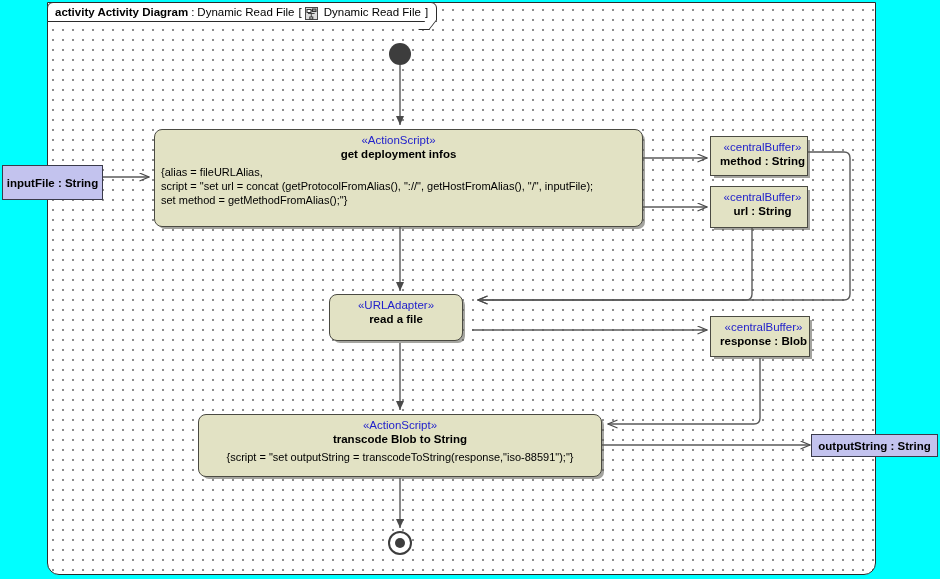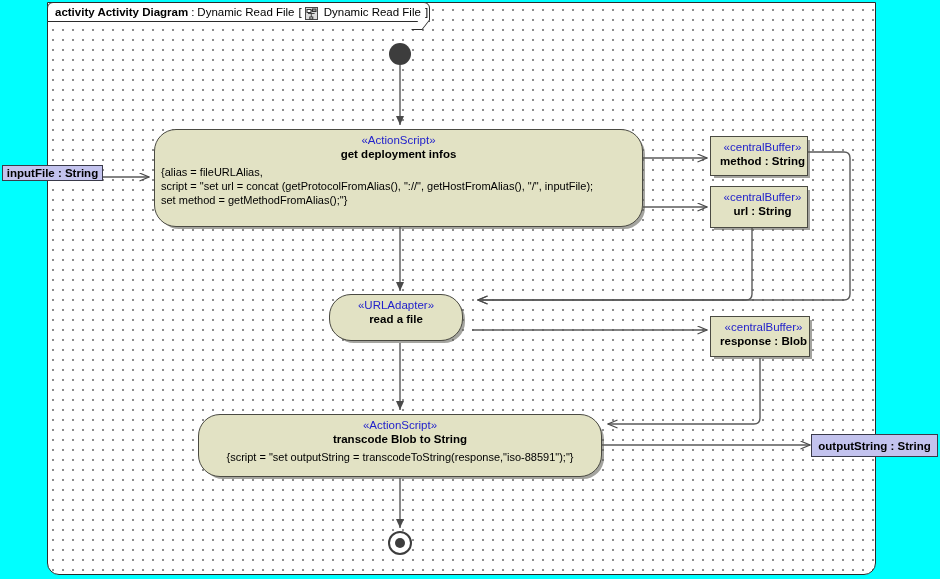--- a/index.html
+++ b/index.html
@@ -31,21 +31,21 @@
   
   #frame-tab{
     position:absolute;
     left:47px;top:2px;
     height:20px;
     border:1px solid #2b2b2b;
     border-bottom:1px solid #2b2b2b;
     border-radius:6px 6px 0 0;
     background:#FFFFFF;
     box-sizing:border-box;
-    padding:0 1px 0 7px;
+    padding:0 8px 0 7px;
     display:flex;align-items:center;
     white-space:nowrap;
     font-size:11.5px;
     color:#000;
     z-index:5;
   }
   #frame-tab .notch{
     position:absolute;
     right:-1px;bottom:-9px;
     width:11px;height:10px;
@@ -72,21 +72,21 @@
 
   
   .node{
     position:absolute;
     background:#E2E2C4;
     border:1px solid #4a4a42;
     box-sizing:border-box;
     box-shadow:3px 3px 0 -1px rgba(90,90,80,0.55);
     z-index:3;
   }
-  .action{border-radius:22px;}
+  .action{border-radius:8px;}
   .buffer{border-radius:0;padding-left:7px;}
   .stereo{
     color:#2222CC;
     font-size:11.5px;
     text-align:center;
     line-height:14px;
     padding-top:3px;
   }
   .nname{
     font-weight:bold;
@@ -210,21 +210,21 @@
   <div class="initial" style="left:389px;top:43px;"></div>
 
   <div class="node action" style="left:154px;top:129px;width:489px;height:98px;">
     <div class="stereo">«ActionScript»</div>
     <div class="nname">get deployment infos</div>
     <div class="nbody">{alias = fileURLAlias,
 script = "set url = concat (getProtocolFromAlias(), "://", getHostFromAlias(), "/", inputFile);
 set method = getMethodFromAlias();"}</div>
   </div>
 
-  <div class="pin" style="left:2px;top:165px;width:101px;height:16px;align-items:center;">
+  <div class="pin" style="left:2px;top:165px;width:101px;height:35px;align-items:center;">
     <span>inputFile : String</span>
   </div>
 
   <div class="node buffer" style="left:710px;top:136px;width:98px;height:40px;">
     <div class="stereo">«centralBuffer»</div>
     <div class="nname">method : String</div>
   </div>
 
   <div class="node buffer" style="left:710px;top:186px;width:98px;height:42px;">
     <div class="stereo">«centralBuffer»</div>

